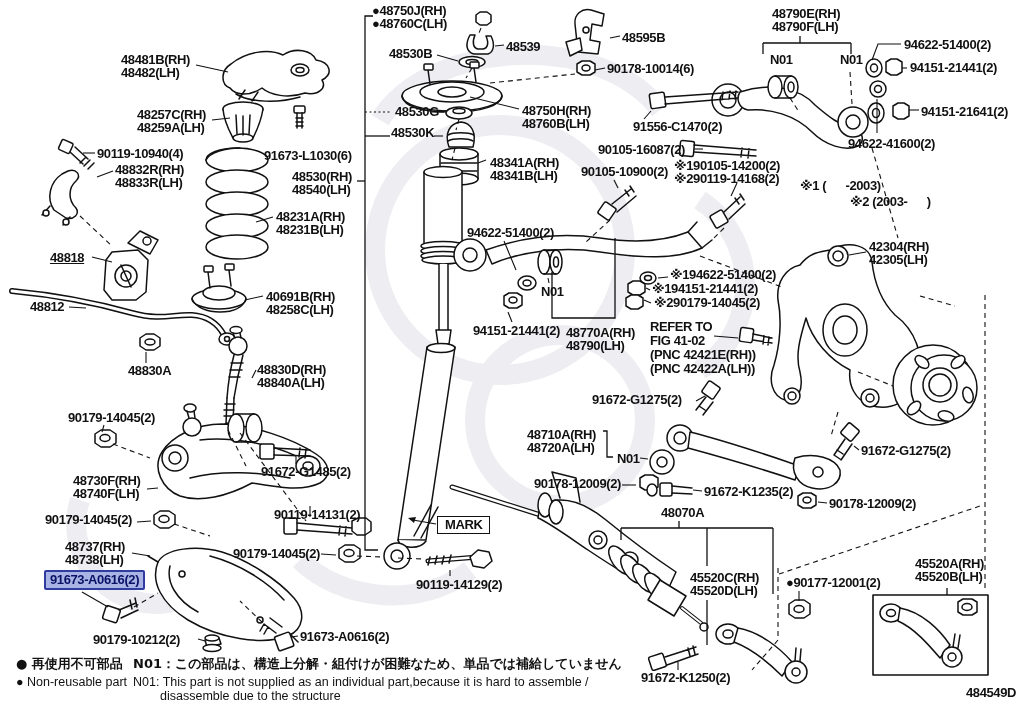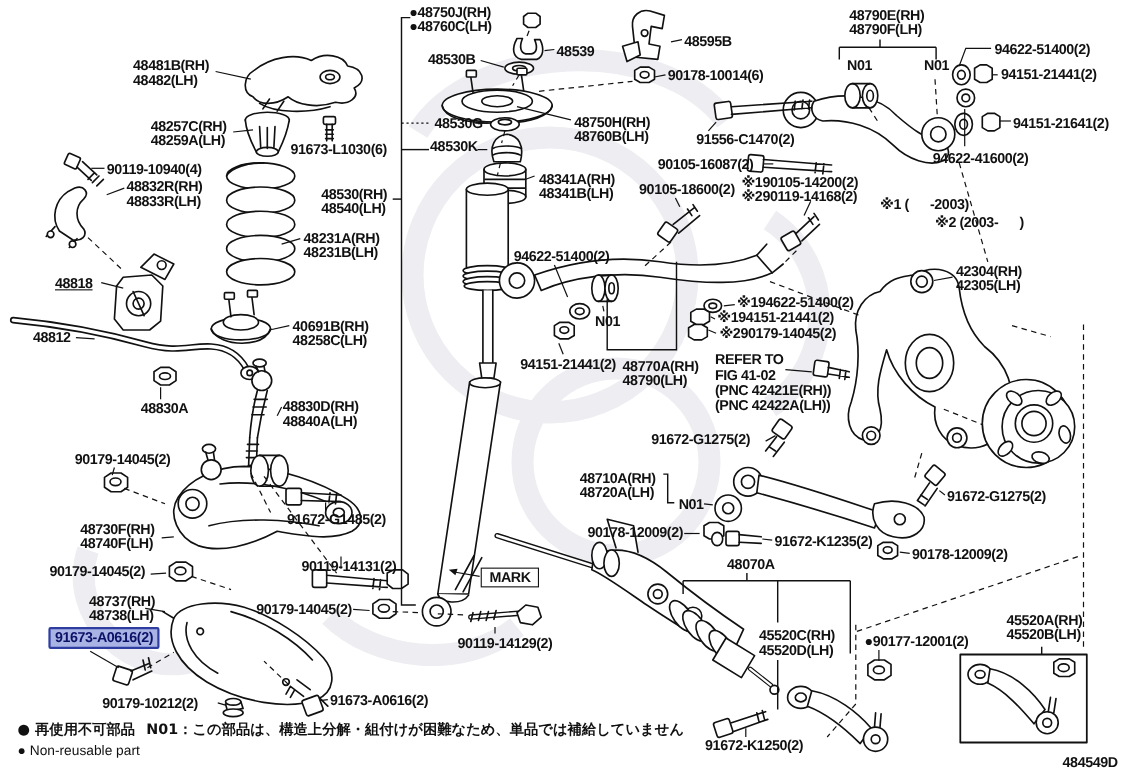--- a/index.html
+++ b/index.html
@@ -411,42 +411,42 @@
     <path d="M724,228 L712,240"></path>
     <path d="M920,296 L955,306"></path>
     <path d="M858,372 L893,386"></path>
     <path d="M228,430 L246,466"></path>
   </g>
 </svg>
 
 <div id="labels">
       <div class="lbl" style="left: 121px; top: 53px;"><div>48481B(RH)</div><div>48482(LH)</div></div>
       <div class="lbl" style="left: 137px; top: 108px;"><div>48257C(RH)</div><div>48259A(LH)</div></div>
-      <div class="lbl" style="left: 264px; top: 129px;"><div>91673-L1030(6)</div></div>
+      <div class="lbl" style="left: 264px; top: 149px;"><div>91673-L1030(6)</div></div>
       <div class="lbl" style="left: 97px; top: 147px;"><div>90119-10940(4)</div></div>
       <div class="lbl" style="left: 115px; top: 163px;"><div>48832R(RH)</div><div>48833R(LH)</div></div>
       <div class="lbl" style="left: 50px; top: 251px; text-decoration: underline;"><div>48818</div></div>
       <div class="lbl" style="left: 30px; top: 300px;"><div>48812</div></div>
       <div class="lbl" style="left: 128px; top: 364px;"><div>48830A</div></div>
       <div class="lbl" style="left: 292px; top: 170px;"><div>48530(RH)</div><div>48540(LH)</div></div>
       <div class="lbl" style="left: 276px; top: 210px;"><div>48231A(RH)</div><div>48231B(LH)</div></div>
       <div class="lbl" style="left: 266px; top: 290px;"><div>40691B(RH)</div><div>48258C(LH)</div></div>
       <div class="lbl" style="left: 257px; top: 363px;"><div>48830D(RH)</div><div>48840A(LH)</div></div>
       <div class="lbl" style="left: 372px; top: 4px;"><div>●48750J(RH)</div><div>●48760C(LH)</div></div>
       <div class="lbl" style="left: 389px; top: 47px;"><div>48530B</div></div>
       <div class="lbl" style="left: 506px; top: 40px;"><div>48539</div></div>
       <div class="lbl" style="left: 622px; top: 31px;"><div>48595B</div></div>
       <div class="lbl" style="left: 607px; top: 62px;"><div>90178-10014(6)</div></div>
       <div class="lbl" style="left: 395px; top: 105px;"><div>48530G</div></div>
       <div class="lbl" style="left: 522px; top: 104px;"><div>48750H(RH)</div><div>48760B(LH)</div></div>
       <div class="lbl" style="left: 391px; top: 126px;"><div>48530K</div></div>
       <div class="lbl" style="left: 490px; top: 156px;"><div>48341A(RH)</div><div>48341B(LH)</div></div>
       <div class="lbl" style="left: 633px; top: 120px;"><div>91556-C1470(2)</div></div>
       <div class="lbl" style="left: 598px; top: 143px;"><div>90105-16087(2)</div></div>
-      <div class="lbl" style="left: 581px; top: 165px;"><div>90105-18600(2)</div></div>
+      <div class="lbl" style="left: 581px; top: 165px;"><div>90105-10900(2)</div></div>
       <div class="lbl" style="left: 674px; top: 159px;"><div>※190105-14200(2)</div><div>※290119-14168(2)</div></div>
       <div class="lbl" style="left: 772px; top: 7px;"><div>48790E(RH)</div><div>48790F(LH)</div></div>
       <div class="lbl" style="left: 904px; top: 38px;"><div>94622-51400(2)</div></div>
       <div class="lbl" style="left: 910px; top: 61px;"><div>94151-21441(2)</div></div>
       <div class="lbl" style="left: 770px; top: 53px;"><div>N01</div></div>
       <div class="lbl" style="left: 840px; top: 53px;"><div>N01</div></div>
       <div class="lbl" style="left: 921px; top: 105px;"><div>94151-21641(2)</div></div>
       <div class="lbl" style="left: 848px; top: 137px;"><div>94622-41600(2)</div></div>
       <div class="lbl" style="left: 800px; top: 179px;"><div>※1 (      -2003)</div></div>
       <div class="lbl" style="left: 836px; top: 195px; margin-left: 14px;"><div>※2 (2003-      )</div></div>
@@ -463,32 +463,33 @@
       <div class="lbl" style="left: 527px; top: 428px;"><div>48710A(RH)</div><div>48720A(LH)</div></div>
       <div class="lbl" style="left: 617px; top: 452px;"><div>N01</div></div>
       <div class="lbl" style="left: 534px; top: 477px;"><div>90178-12009(2)</div></div>
       <div class="lbl" style="left: 861px; top: 444px;"><div>91672-G1275(2)</div></div>
       <div class="lbl" style="left: 704px; top: 485px;"><div>91672-K1235(2)</div></div>
       <div class="lbl" style="left: 829px; top: 497px;"><div>90178-12009(2)</div></div>
       <div class="lbl" style="left: 661px; top: 506px;"><div>48070A</div></div>
       <div class="lbl" style="left: 68px; top: 411px;"><div>90179-14045(2)</div></div>
       <div class="lbl" style="left: 73px; top: 474px;"><div>48730F(RH)</div><div>48740F(LH)</div></div>
       <div class="lbl" style="left: 45px; top: 513px;"><div>90179-14045(2)</div></div>
-      <div class="lbl" style="left: 65px; top: 540px; margin-left: 16px;"><div>48737(RH)</div><div>48738(LH)</div></div>
+      <div class="lbl" style="left: 65px; top: 540px;"><div>48737(RH)</div><div>48738(LH)</div></div>
       <div class="lbl hl" style="left: 44px; top: 570px;"><div>91673-A0616(2)</div></div>
       <div class="lbl" style="left: 93px; top: 633px;"><div>90179-10212(2)</div></div>
       <div class="lbl" style="left: 300px; top: 630px;"><div>91673-A0616(2)</div></div>
       <div class="lbl" style="left: 261px; top: 465px;"><div>91672-G1485(2)</div></div>
       <div class="lbl" style="left: 274px; top: 508px;"><div>90119-14131(2)</div></div>
       <div class="lbl" style="left: 233px; top: 547px;"><div>90179-14045(2)</div></div>
       <div class="lbl" style="left: 416px; top: 578px;"><div>90119-14129(2)</div></div>
       <div class="lbl box" style="left: 437px; top: 516px;"><div>MARK</div></div>
       <div class="lbl" style="left: 690px; top: 571px;"><div>45520C(RH)</div><div>45520D(LH)</div></div>
       <div class="lbl" style="left: 786px; top: 576px;"><div>●90177-12001(2)</div></div>
       <div class="lbl" style="left: 915px; top: 557px;"><div>45520A(RH)</div><div>45520B(LH)</div></div>
       <div class="lbl" style="left: 641px; top: 671px;"><div>91672-K1250(2)</div></div>
       <div class="lbl" style="left: 966px; top: 686px;"><div>484549D</div></div>
       <div class="lbl jp" style="left: 16px; top: 656px;"><div>● 再使用不可部品</div></div>
       <div class="lbl en" style="left: 16px; top: 676px;"><div>● Non-reusable part</div></div>
       <div class="lbl jp" style="left: 133px; top: 656px;"><div>N01：この部品は、構造上分解・組付けが困難なため、単品では補給していません</div></div>
+      <div class="lbl en" style="left: 133px; top: 676px;"><div>N01: This part is not supplied as an individual part,because it is hard to assemble /</div><div>disassemble due to the structure</div></div>
     </div>
 
 </div>
 
 </body></html>

